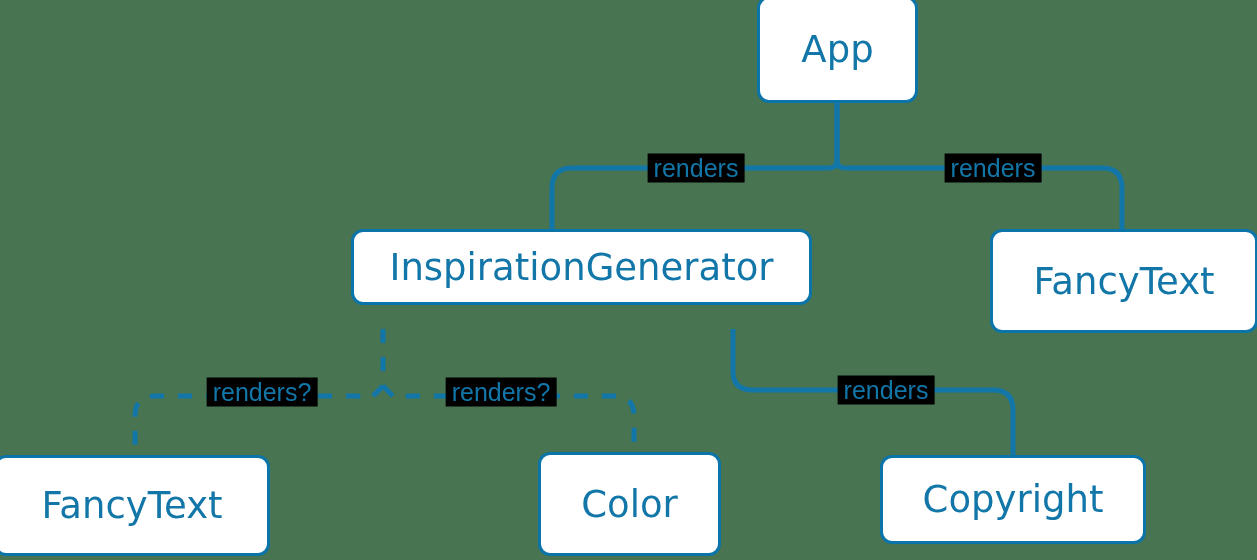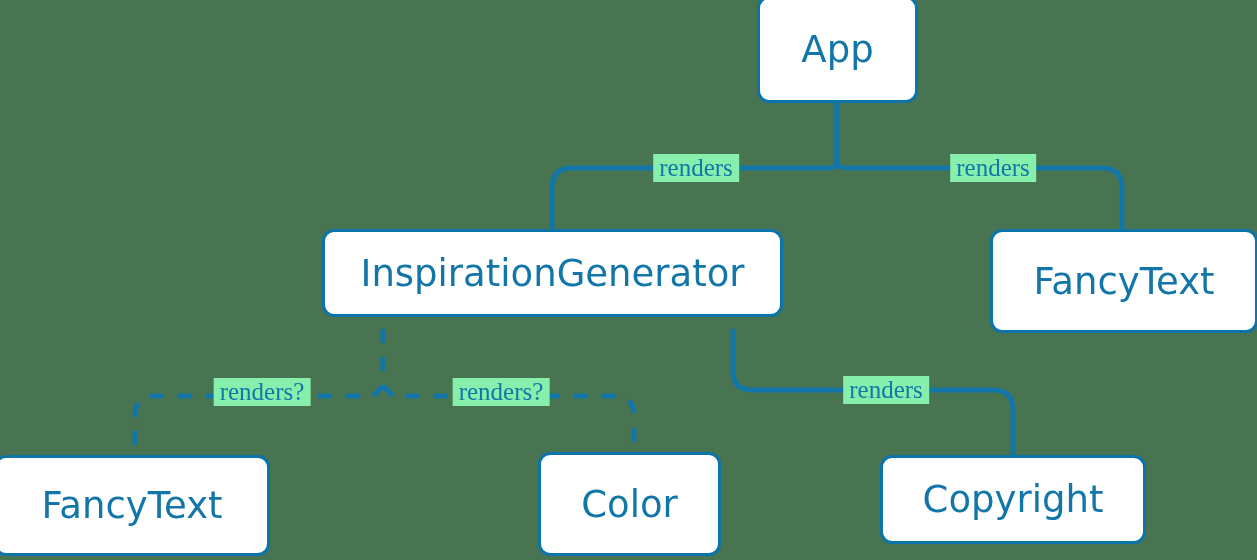--- a/index.html
+++ b/index.html
@@ -36,34 +36,34 @@
     align-items: center;
     justify-content: center;
     color: #1277a8;
     font-size: 37px;
     font-weight: 400;
     letter-spacing: 0px;
     white-space: nowrap;
     font-family: "DejaVu Sans", sans-serif;
   }
   .node-app       { left: 757px;  top: -4px;   width: 161px; height: 107px; }
-  .node-inspgen   { left: 322px;  top: 229px;  width: 461px; height: 88px; }
+  .node-inspgen   { left: 351px;  top: 229px;  width: 461px; height: 76px; }
   .node-fancy-r   { left: 990px;  top: 229px;  width: 268px; height: 104px; }
   .node-fancy-bl  { left: -6px;   top: 455px;  width: 276px; height: 101px; }
   .node-color     { left: 538px;  top: 452px;  width: 183px; height: 104px; }
   .node-copyright { left: 880px;  top: 455px;  width: 266px; height: 89px; }
 
   .edge-label {
     position: absolute;
     color: #1277a8;
     font-size: 25px;
-    font-family: Liberation Serif, serif;
+    font-family: Liberation Sans, sans-serif;
     white-space: nowrap;
     transform: translate(-50%, -50%);
-    background: #86efac;
+    background: #000000;
     padding: 0 6px;
   }
   .label-renders-left   { left: 696px; top: 168px; }
   .label-renders-right  { left: 993px; top: 168px; }
   .label-renders-copy   { left: 886px; top: 390px; }
   .label-renders-q1     { left: 262px; top: 392px; }
   .label-renders-q2     { left: 501px; top: 392px; }
 </style>
 </head>
 <body>

